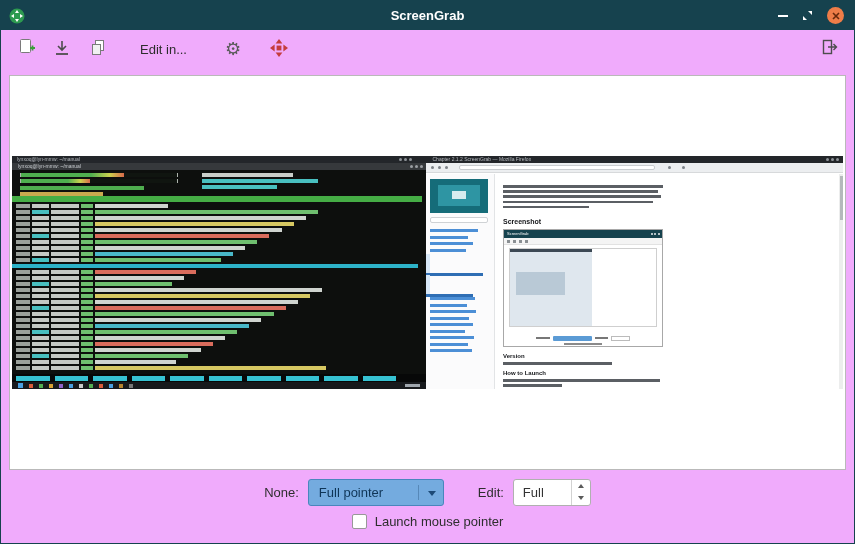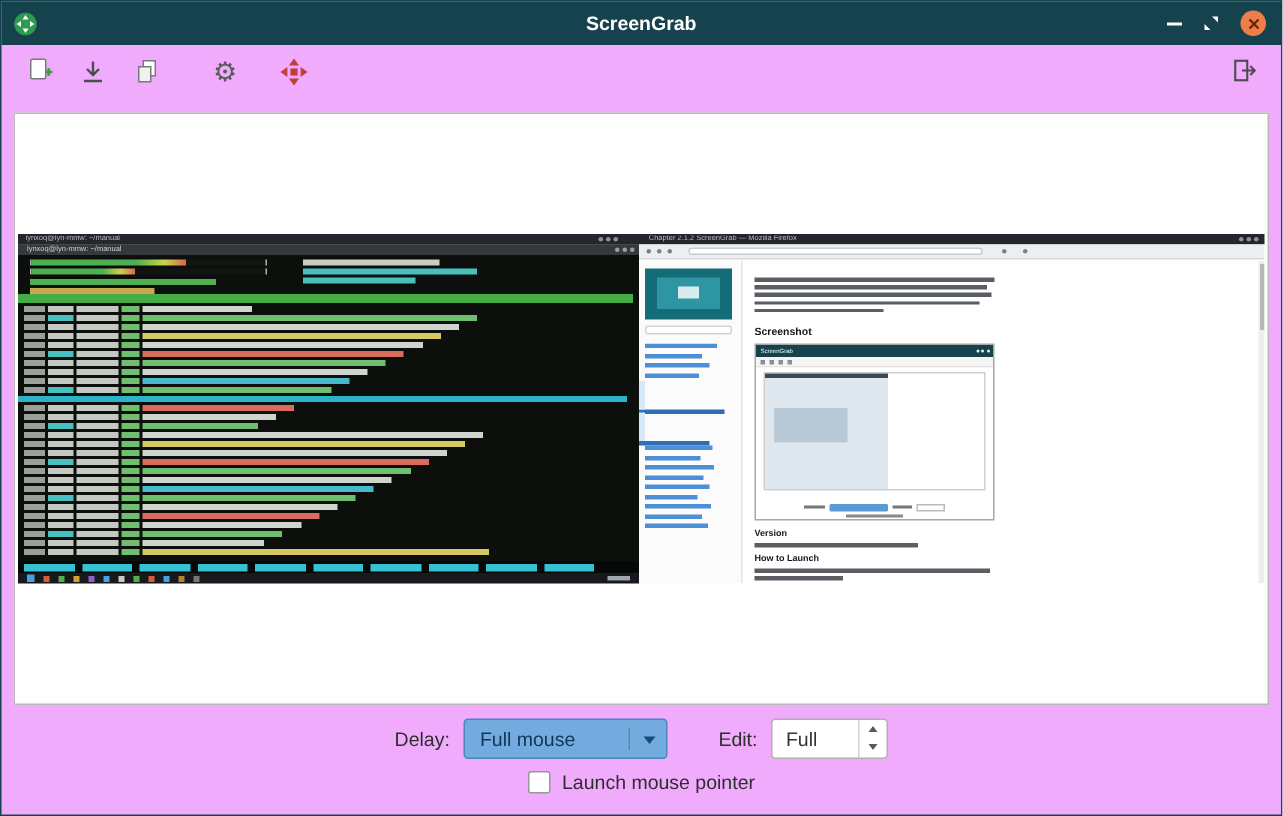--- a/index.html
+++ b/index.html
@@ -179,20 +179,21 @@
       </span>
     </button>
     <button class="tbtn">
       <span>
         <svg width="18" height="18">
             <rect x="6.5" y="1.5" width="8" height="10" fill="#ffffff" stroke="#7a7a7a"></rect>
             <rect x="3.5" y="5.5" width="8" height="10" fill="#f1f1f1" stroke="#7a7a7a"></rect>
           </svg>
       </span>
     </button>
+    <button class="tbtn text">Edit in...</button>
     <button class="tbtn gearbtn">
       <span class="gear">⚙</span>
     </button>
     <button class="tbtn logobtn">
       <span>
         <svg width="20" height="20">
             <g fill="#c43c3c">
               <path d="M10 1l3.4 4.6H6.6z"></path>
               <path d="M10 19l3.4-4.6H6.6z"></path>
               <path d="M1 10l4.6-3.4v6.8z"></path>
@@ -536,23 +537,23 @@
           <div class="ff-scroll">
               <i></i>
             </div>
         </div>
       </div>
 
     </div>
   </div>
 
   <div class="controls">
-    <label class="ctl-label">Delay:</label>
+    <label class="ctl-label">None:</label>
     <div class="combo">
-      <span class="combo-text">Full mouse</span>
+      <span class="combo-text">Full pointer</span>
       <span class="combo-arrow"></span>
     </div>
     <label class="ctl-label delay">Edit:</label>
     <div class="spin">
       <span class="spin-text">Full</span>
       <span class="spin-btns">
         <span class="spin-up"></span>
         <span class="spin-down"></span>
       </span>
     </div>

